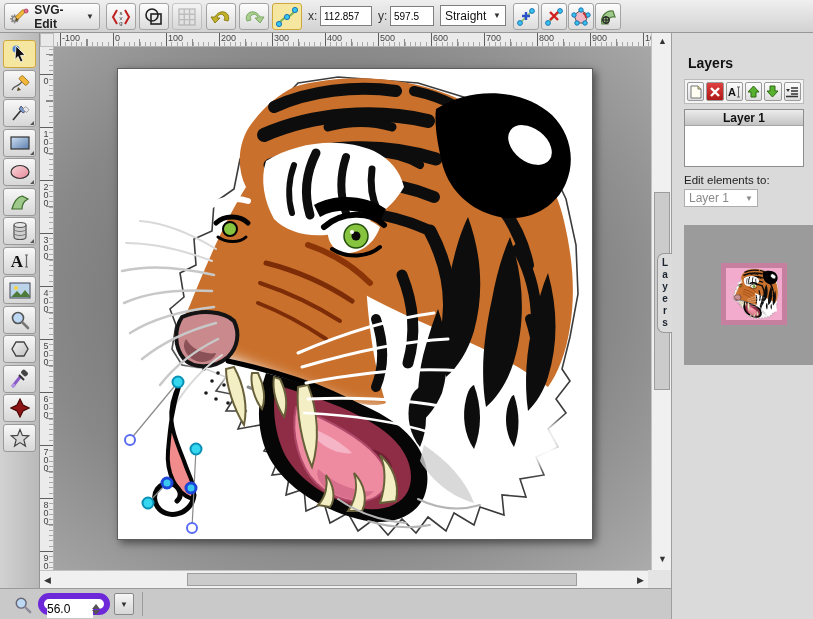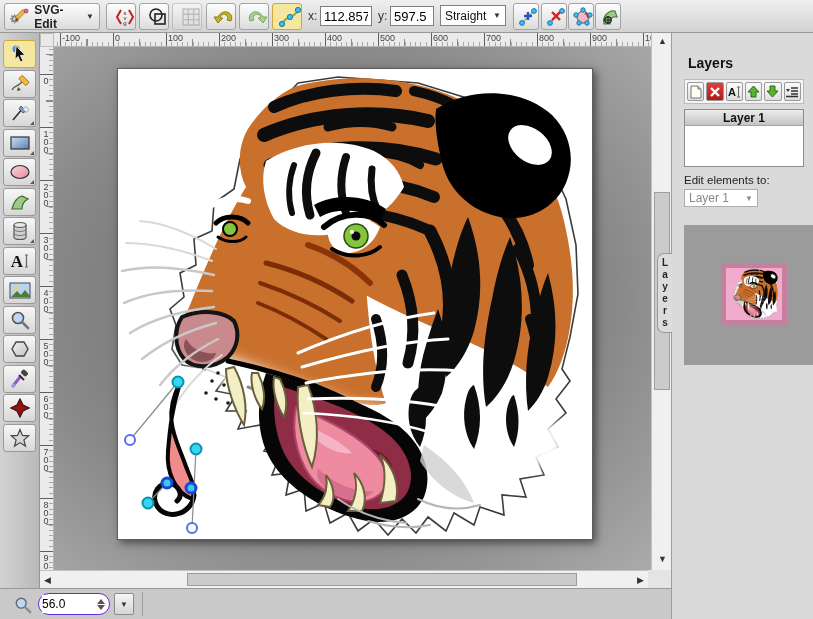--- a/index.html
+++ b/index.html
@@ -3,29 +3,29 @@
 <meta charset="utf-8">
 <style>
   * { margin:0; padding:0; box-sizing:border-box; }
   html,body { width:813px; height:619px; overflow:hidden; }
   body { font-family:"Liberation Sans", sans-serif; background:#c8c8c8; position:relative; }
 
   
   .top-toolbar{position:absolute;left:0;top:0;width:813px;height:33px;
     background:linear-gradient(#efefef,#d2d2d2);border-bottom:1px solid #979797;z-index:30;}
   .tbtn{position:absolute;top:3px;height:27px;border:1px solid #a3a3a3;border-radius:3px;
-    background:linear-gradient(#fdfdfd,#dcdcdc);display:flex;align-items:center;justify-content:flex-end;}
+    background:linear-gradient(#fdfdfd,#dcdcdc);display:flex;align-items:center;justify-content:center;}
   .tbtn.active{background:#f5e7a0;border-color:#cfa73f;}
   .tbtn.disabled{opacity:.5;}
   .logo-btn{left:4px;width:96px;gap:4px;padding:0 5px;}
   .logo-btn .menu-label{font-weight:bold;font-size:12px;color:#222;}
   .caret{font-size:8px;color:#333;}
   .coord-label{position:absolute;top:9px;font-size:12px;color:#333;}
   .coord-input{position:absolute;top:6px;height:20px;border:1px solid #7f7f7f;background:#fff;
-    font-size:13px;font-family:"Liberation Sans",sans-serif;padding:0 3px;}
+    font-size:10px;font-family:"Liberation Sans",sans-serif;padding:0 3px;}
   .segselect{position:absolute;left:440px;top:5px;width:66px;height:21px;background:#fff;
     border:1px solid #7f7f7f;display:flex;align-items:center;justify-content:space-between;
     padding:0 4px;font-size:12px;color:#111;}
 
   
   .left-toolbar{position:absolute;left:0;top:33px;width:40px;height:555px;
     background:linear-gradient(to right,#d2d2d2,#b9b9b9);border-right:1px solid #949494;z-index:20;}
   .ltbtn{position:absolute;left:3px;width:33px;height:28px;border:1px solid #9a9a9a;border-radius:3px;
     background:linear-gradient(#f7f7f7,#d7d7d7);display:flex;align-items:center;justify-content:center;}
   .ltbtn.active{background:#f5e7a0;border-color:#cfa73f;}
@@ -87,21 +87,21 @@
   .thumb-outer{position:absolute;left:37px;top:38px;width:66px;height:62px;background:#c77f9f;}
   .thumb-inner{position:absolute;left:5px;top:5px;width:56px;height:52px;background:#f2abcd;overflow:hidden;}
 
   .layers-tab{position:absolute;left:657px;top:253px;width:15px;height:80px;background:#dcdcdc;
     border:1px solid #999;border-right:none;border-radius:7px 0 0 7px;z-index:16;
     display:flex;align-items:center;justify-content:center;}
   .layers-tab span{writing-mode:vertical-rl;text-orientation:upright;font-size:10px;font-weight:bold;color:#1b2430;letter-spacing:1px;}
 
   
   .bottom-bar{position:absolute;left:0;top:588px;width:671px;height:31px;background:#c9c9c9;border-top:1px solid #9a9a9a;z-index:20;}
-  .zoom-input{position:absolute;left:38px;top:4px;width:72px;height:22px;background:#fff;border:1px solid #6d28d9;border-radius:11px;}
+  .zoom-input{position:absolute;left:38px;top:4px;width:72px;height:22px;background:#fff;border:6px solid #6d28d9;border-radius:11px;}
   .zoom-input input{position:absolute;left:3px;top:1px;width:46px;height:18px;border:none;outline:none;font-size:12px;font-family:"Liberation Sans",sans-serif;}
   .spinner{position:absolute;right:3px;top:3px;width:11px;height:15px;display:flex;flex-direction:column;align-items:center;justify-content:center;gap:1px;}
   .spin-up{width:0;height:0;border-left:4px solid transparent;border-right:4px solid transparent;border-bottom:5px solid #555;}
   .spin-dn{width:0;height:0;border-left:4px solid transparent;border-right:4px solid transparent;border-top:5px solid #555;}
   .zoom-drop{position:absolute;left:114px;top:4px;width:20px;height:22px;border:1px solid #8a8a8a;border-radius:2px;
     background:linear-gradient(#f6f6f6,#d6d6d6);display:flex;align-items:center;justify-content:center;font-size:8px;color:#333;}
   .bb-sep{position:absolute;left:142px;top:3px;width:1px;height:24px;background:#9d9d9d;}
 
   .hidden-defs{position:absolute;width:0;height:0;overflow:hidden;}
 </style>

